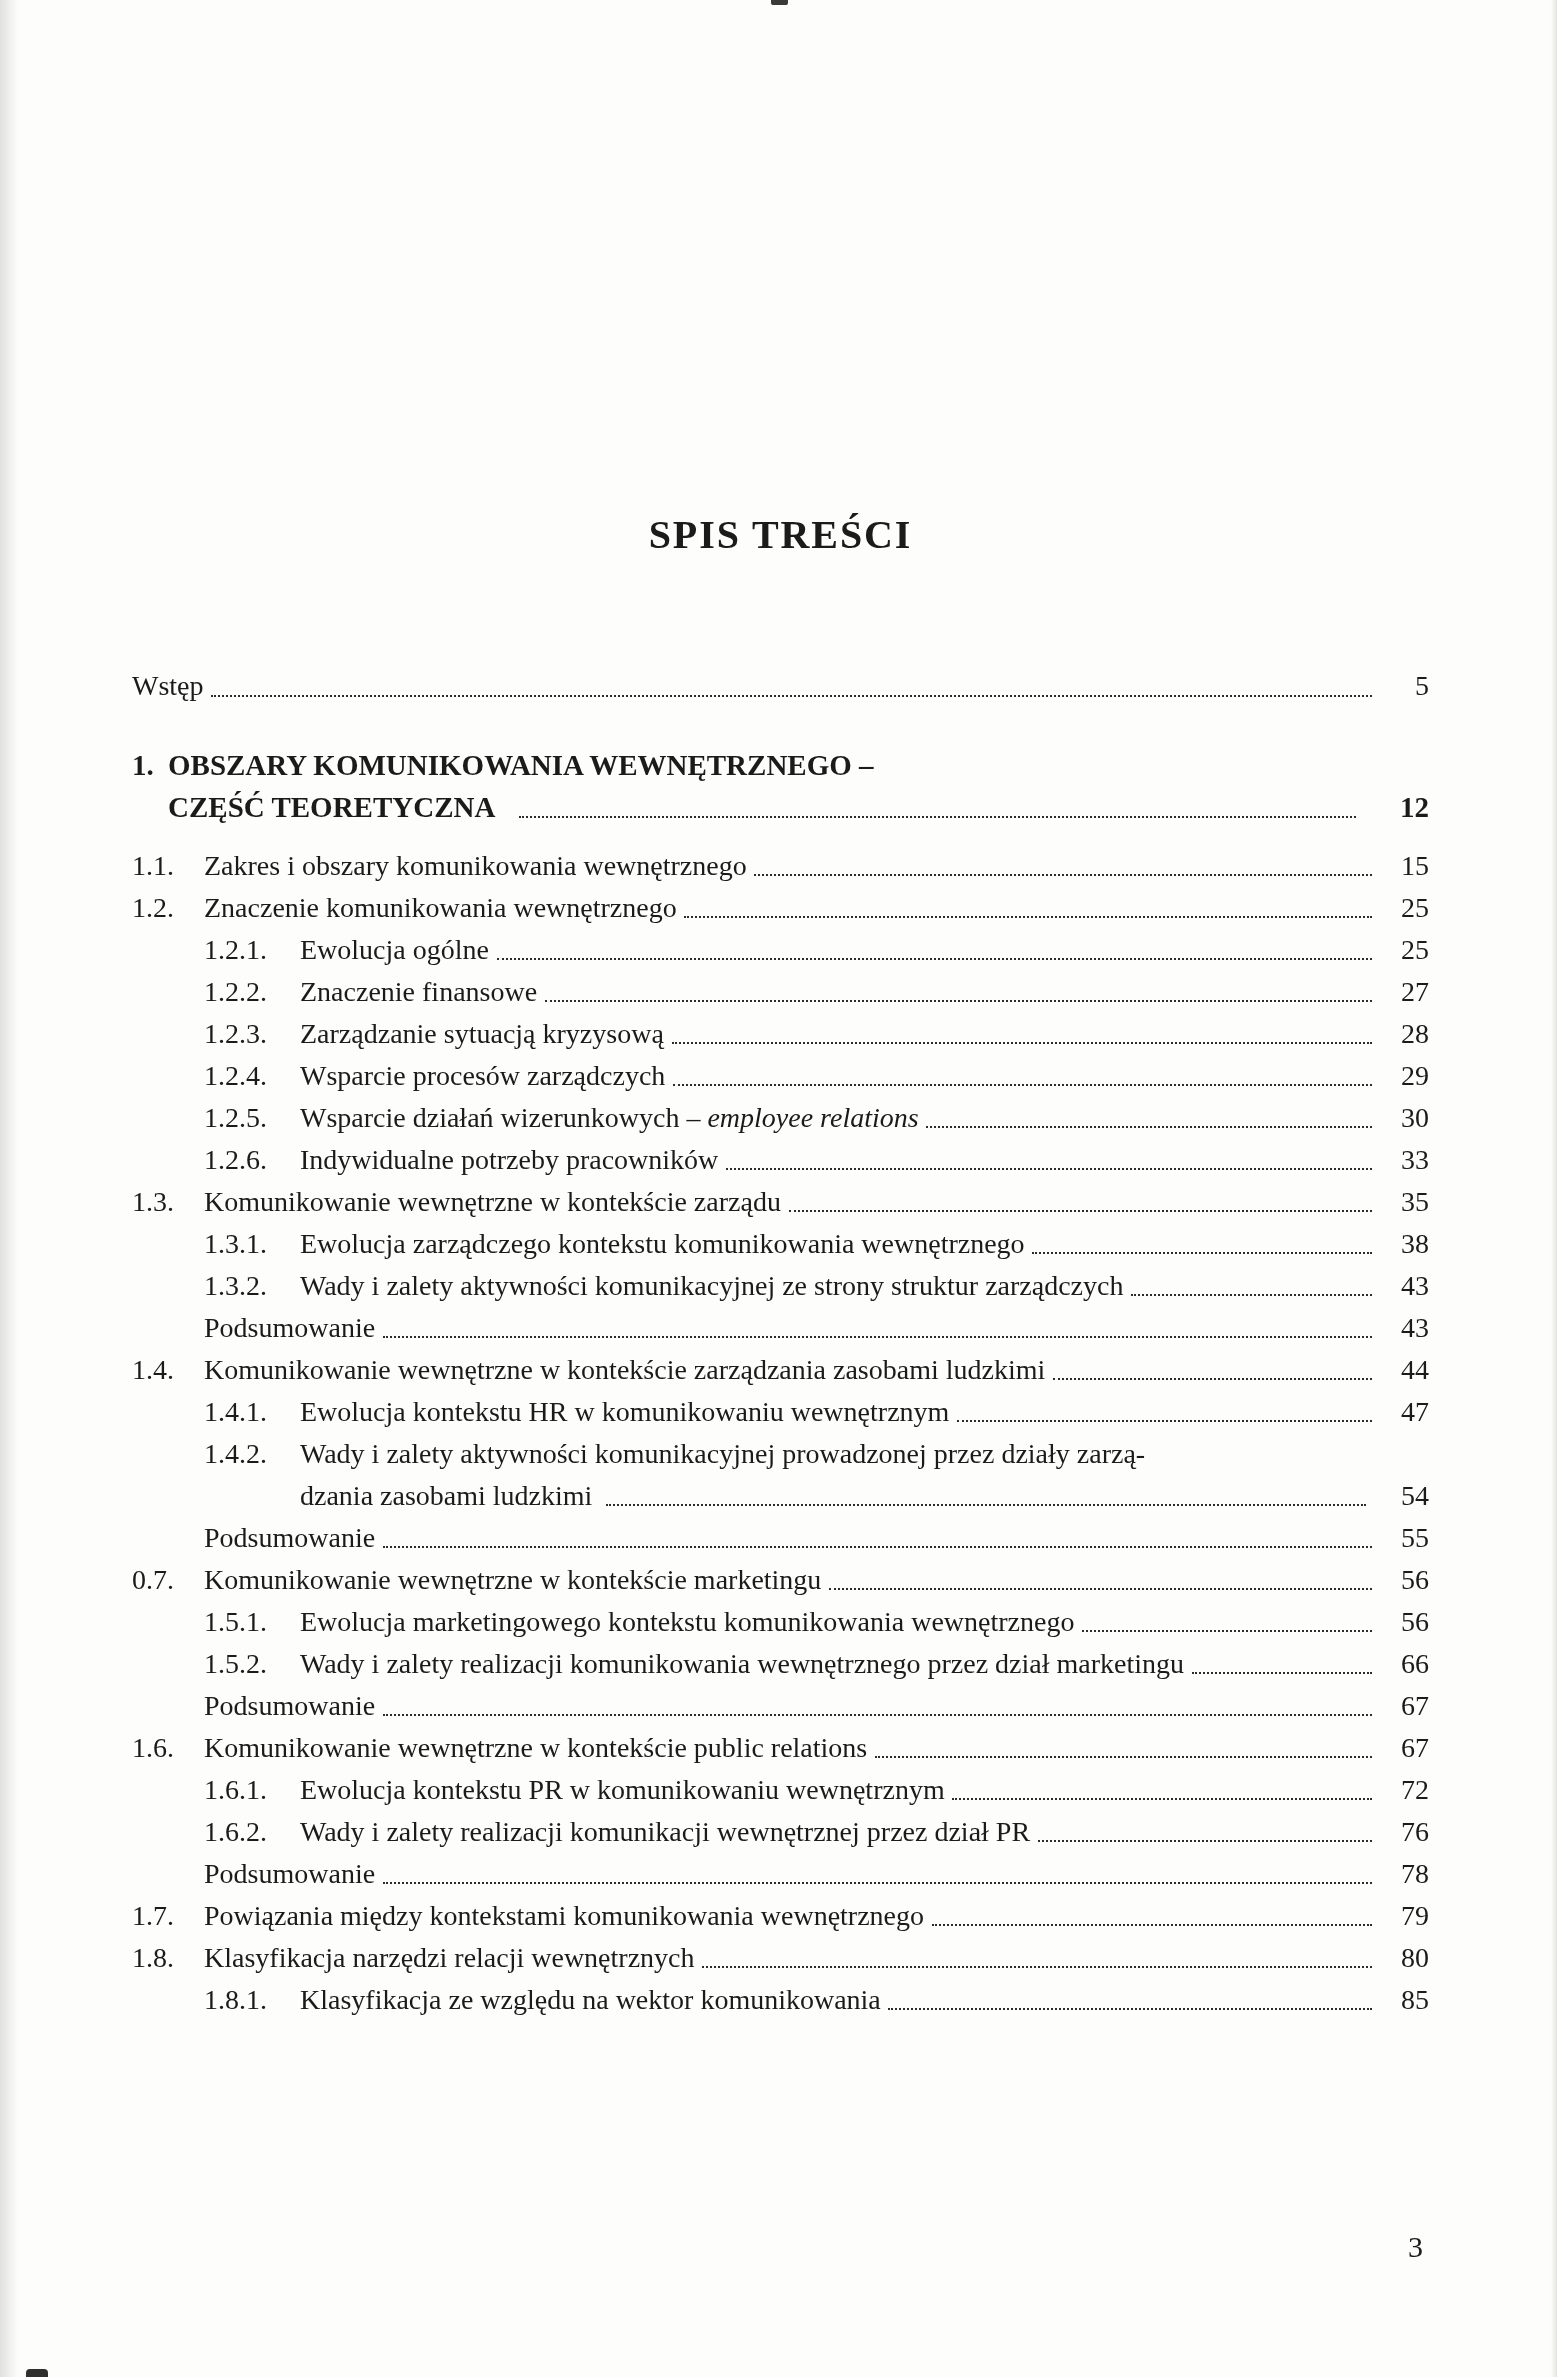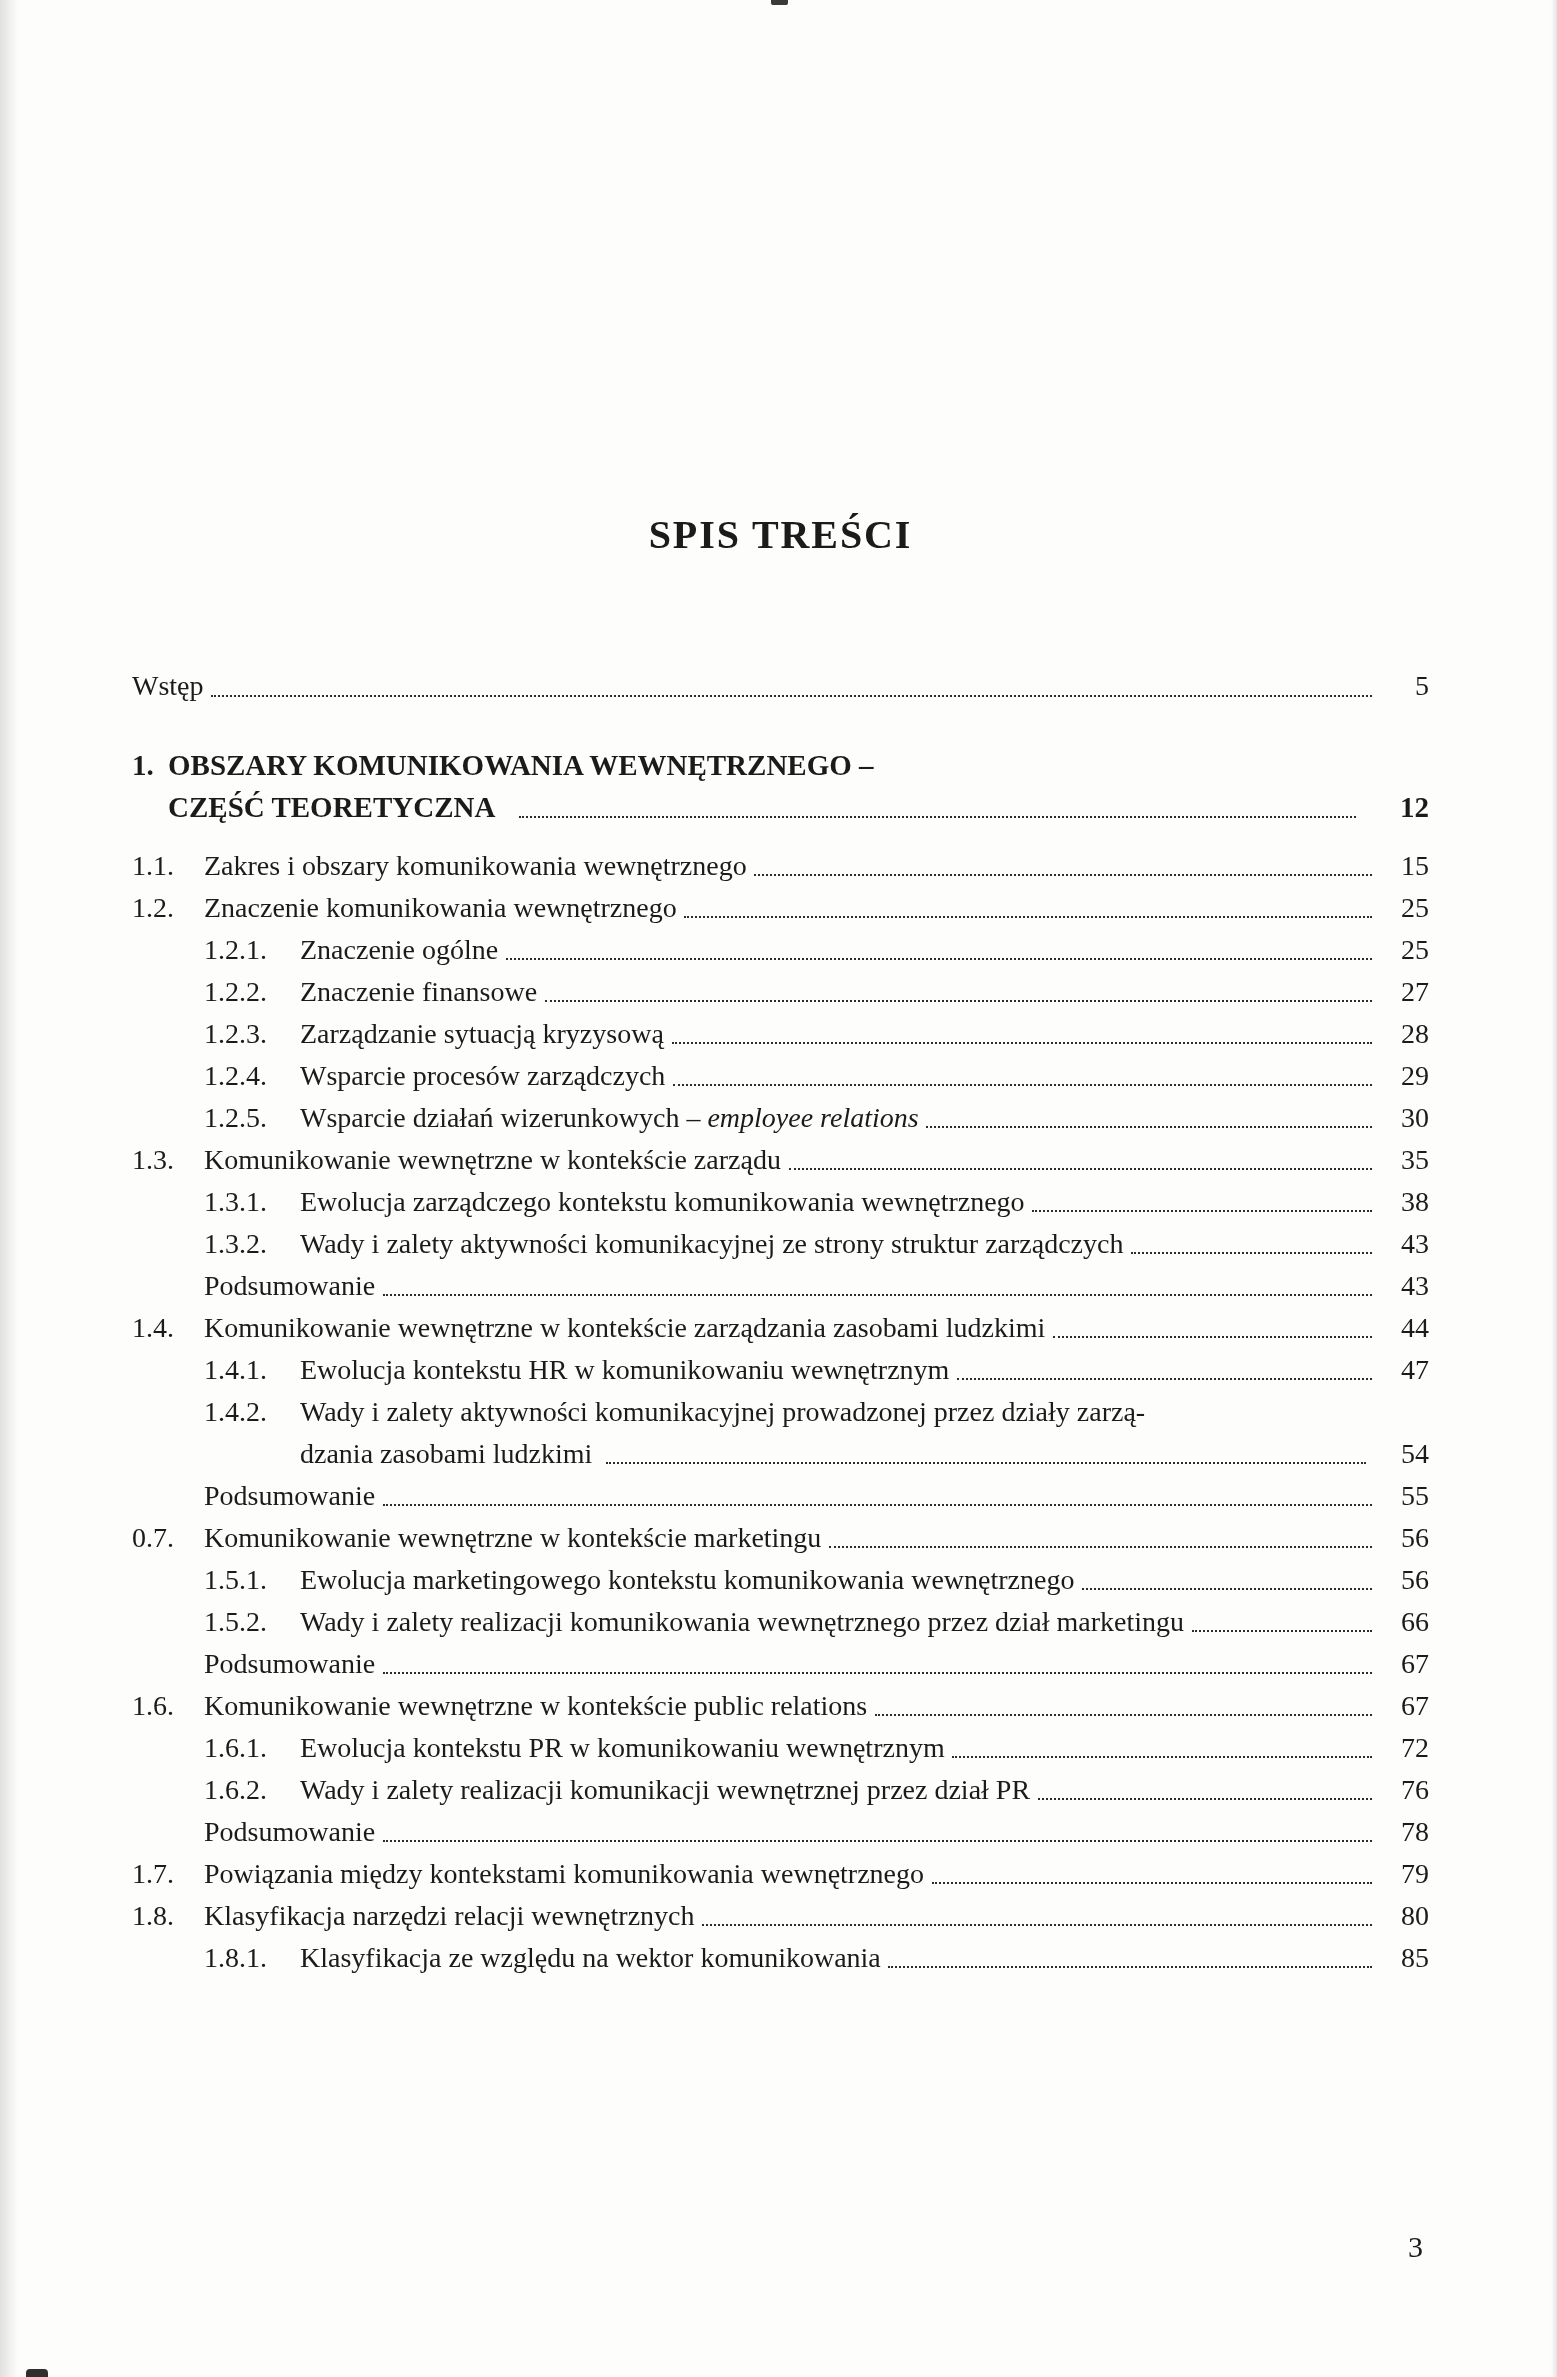--- a/index.html
+++ b/index.html
@@ -106,21 +106,21 @@
         <span class="label"><span class="num">1.1.</span><span>Zakres i obszary komunikowania wewnętrznego</span></span>
         <span class="dots"></span>
         <span class="pg">15</span>
       </div>
       <div class="row lvl0 first">
         <span class="label"><span class="num">1.2.</span><span>Znaczenie komunikowania wewnętrznego</span></span>
         <span class="dots"></span>
         <span class="pg">25</span>
       </div>
       <div class="row lvl1 first">
-        <span class="label"><span class="num">1.2.1.</span><span>Znaczenie ogólne</span></span>
+        <span class="label"><span class="num">1.2.1.</span><span>Ewolucja ogólne</span></span>
         <span class="dots"></span>
         <span class="pg">25</span>
       </div>
       <div class="row lvl1 first">
         <span class="label"><span class="num">1.2.2.</span><span>Znaczenie finansowe</span></span>
         <span class="dots"></span>
         <span class="pg">27</span>
       </div>
       <div class="row lvl1 first">
         <span class="label"><span class="num">1.2.3.</span><span>Zarządzanie sytuacją kryzysową</span></span>
@@ -129,20 +129,25 @@
       </div>
       <div class="row lvl1 first">
         <span class="label"><span class="num">1.2.4.</span><span>Wsparcie procesów zarządczych</span></span>
         <span class="dots"></span>
         <span class="pg">29</span>
       </div>
       <div class="row lvl1 first">
         <span class="label"><span class="num">1.2.5.</span><span>Wsparcie działań wizerunkowych – </span><span class="it">employee relations</span></span>
         <span class="dots"></span>
         <span class="pg">30</span>
+      </div>
+      <div class="row lvl1 first">
+        <span class="label"><span class="num">1.2.6.</span><span>Indywidualne potrzeby pracowników</span></span>
+        <span class="dots"></span>
+        <span class="pg">33</span>
       </div>
       <div class="row lvl0 first">
         <span class="label"><span class="num">1.3.</span><span>Komunikowanie wewnętrzne w kontekście zarządu</span></span>
         <span class="dots"></span>
         <span class="pg">35</span>
       </div>
       <div class="row lvl1 first">
         <span class="label"><span class="num">1.3.1.</span><span>Ewolucja zarządczego kontekstu komunikowania wewnętrznego</span></span>
         <span class="dots"></span>
         <span class="pg">38</span>

